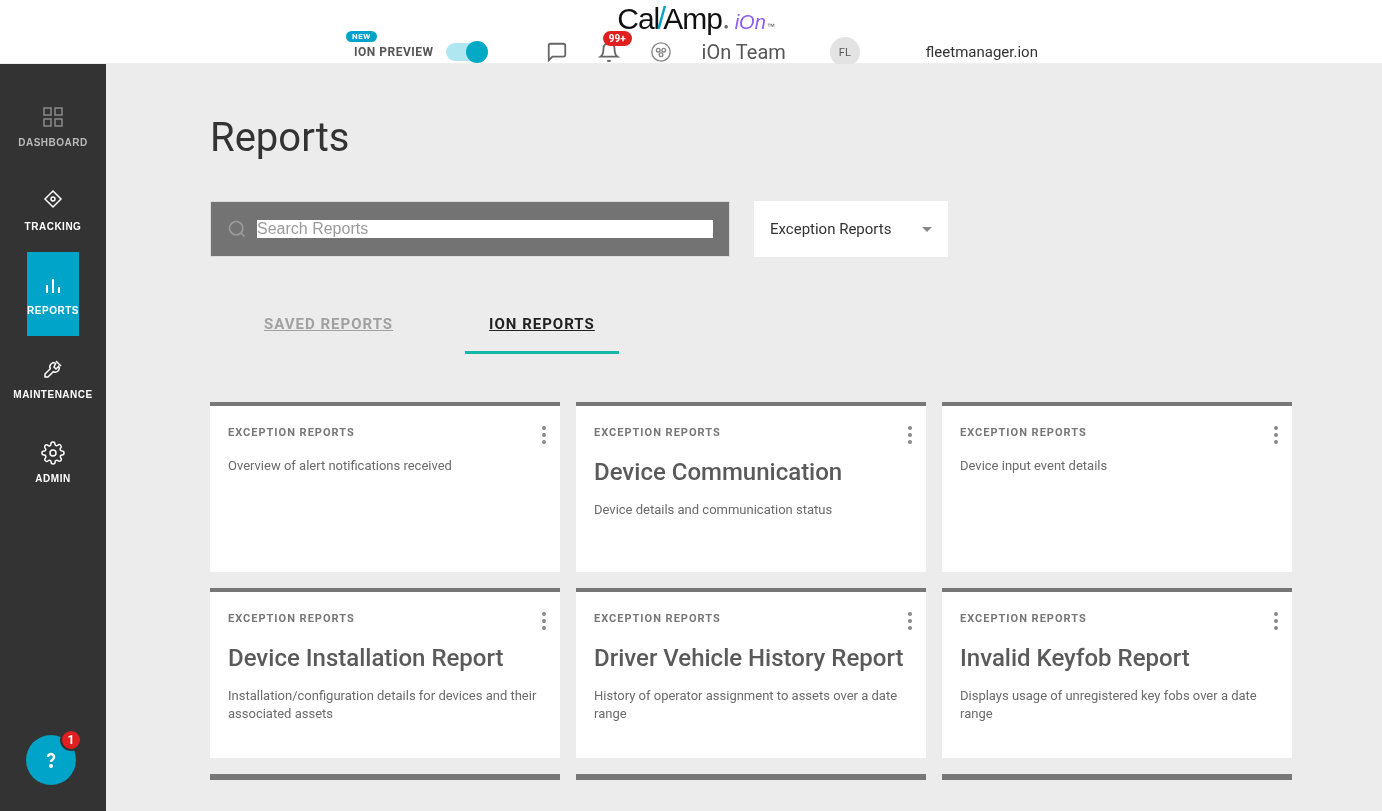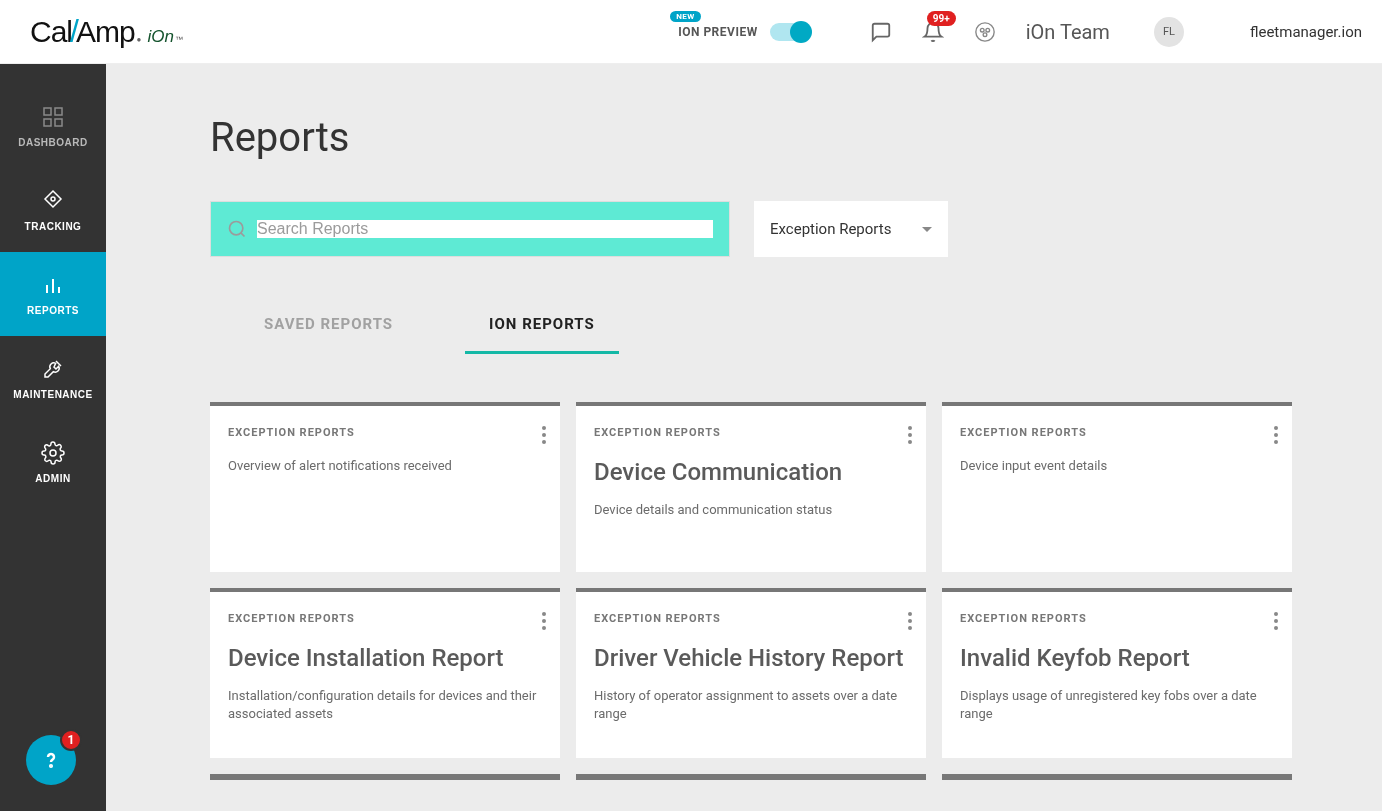--- a/index.html
+++ b/index.html
@@ -12,42 +12,43 @@
     color: #333;
   }
   .header {
     height: 64px;
     display: flex;
     align-items: center;
     justify-content: space-between;
     padding: 0 20px 0 30px;
     border-bottom: 1px solid #eee;
     background: #fff;
+    flex-direction: column;
   }
   .logo {
     display: flex;
     align-items: baseline;
     font-family: "Segoe UI", sans-serif;
   }
   .logo-main {
     font-size: 30px;
     font-weight: 300;
     color: #111;
     letter-spacing: -1px;
   }
   .logo-slash {
     color: #00a4c8;
     font-weight: 300;
     font-size: 32px;
     margin: 0 -2px;
   }
   .logo-dot { font-size: 8px; vertical-align: super; color: #666; margin-left:2px;}
   .logo-ion {
-    color: #14532d;
-    font-size: 17px;
+    color: #8b5cf6;
+    font-size: 20px;
     font-style: italic;
     font-weight: 400;
     margin-left: 6px;
   }
   .logo-tm { font-size: 8px; color: #555; margin-left:1px;}
   .header-right {
     display: flex;
     align-items: center;
     gap: 30px;
   }
@@ -138,20 +139,21 @@
     display: flex;
     height: calc(811px - 64px);
   }
   .sidebar {
     width: 106px;
     background: #333333;
     display: flex;
     flex-direction: column;
     padding-top: 20px;
     position: relative;
+    align-items: center;
   }
   .nav-item {
     height: 84px;
     display: flex;
     flex-direction: column;
     align-items: center;
     justify-content: center;
     gap: 8px;
     color: #b9b9b9;
     cursor: pointer;
@@ -181,21 +183,21 @@
     margin-bottom: 40px;
   }
   .controls {
     display: flex;
     gap: 24px;
     margin-bottom: 50px;
   }
   .search-box {
     width: 520px;
     height: 56px;
-    background: #5eead4;
+    background: #737373;
     border: 1px solid #ddd;
     display: flex;
     align-items: center;
     padding: 0 16px;
   }
   .search-box input {
     border: none;
     outline: none;
     font-size: 16px;
     color: #333;
@@ -229,20 +231,21 @@
     margin-bottom: 48px;
   }
   .tab {
     font-size: 15px;
     font-weight: 700;
     letter-spacing: 1px;
     color: #a1a1a1;
     padding: 8px 24px 18px;
     cursor: pointer;
     border-bottom: 3px solid transparent;
+    text-decoration: underline;
   }
   .tab.active {
     color: #222;
     border-bottom: 3px solid #14b8a6;
   }
 
   .cards {
     display: grid;
     grid-template-columns: repeat(3, 1fr);
     gap: 16px;

